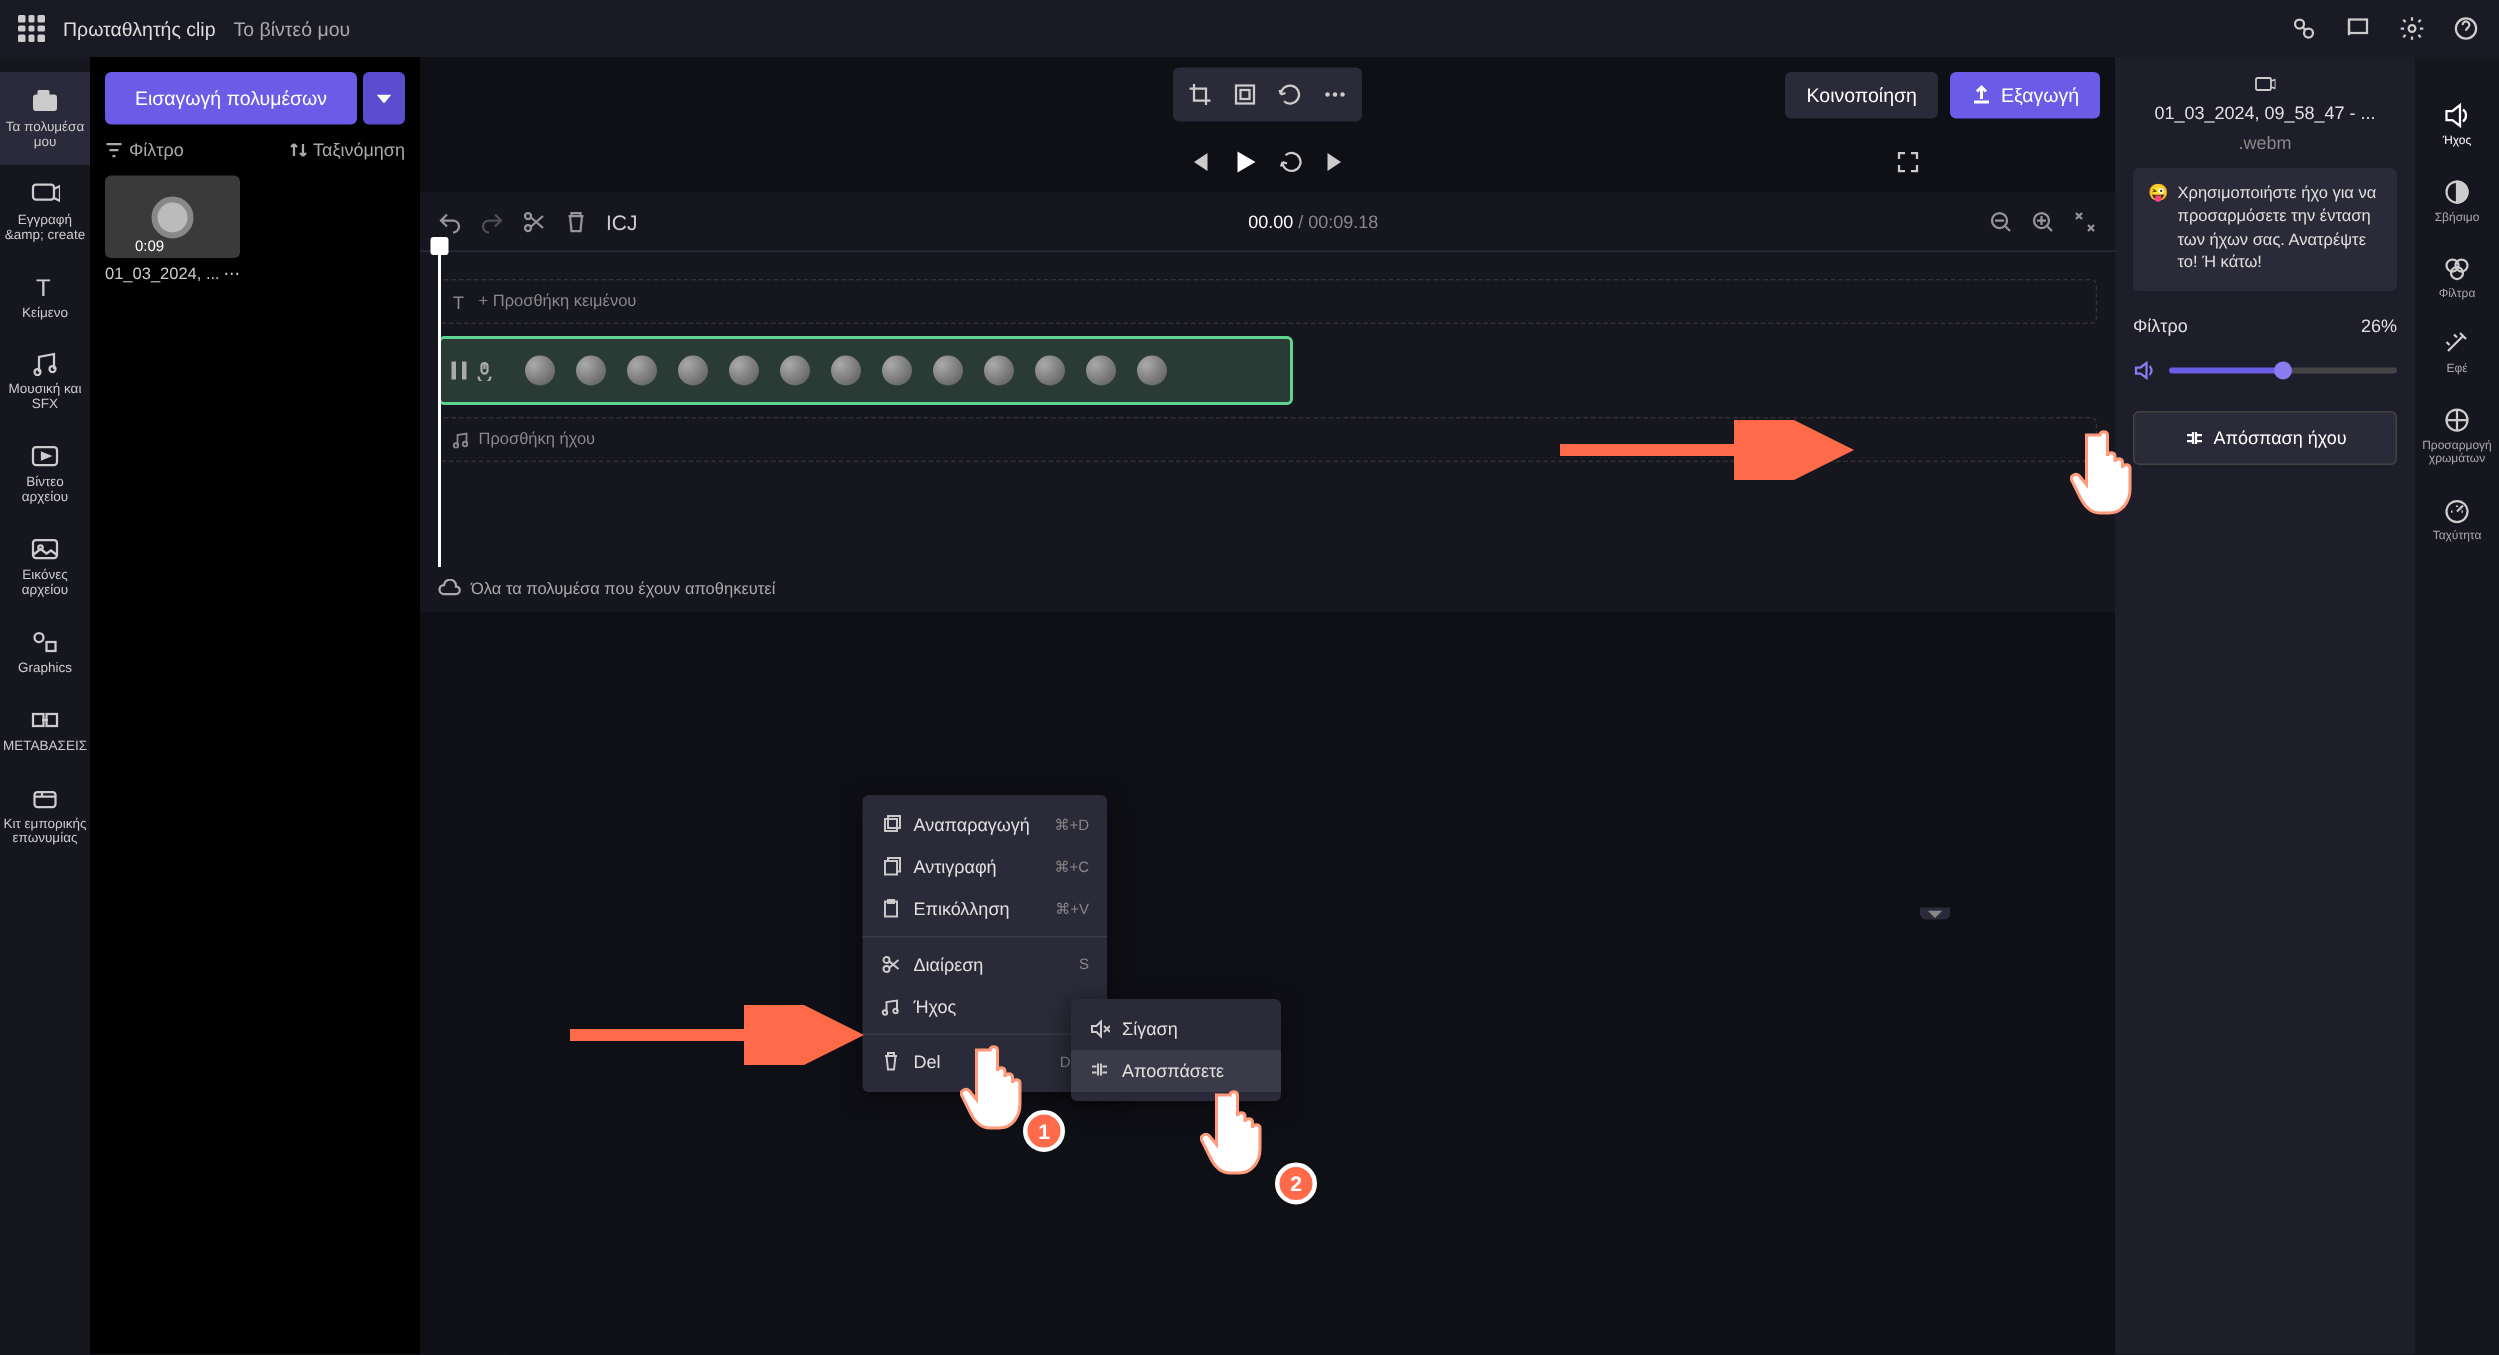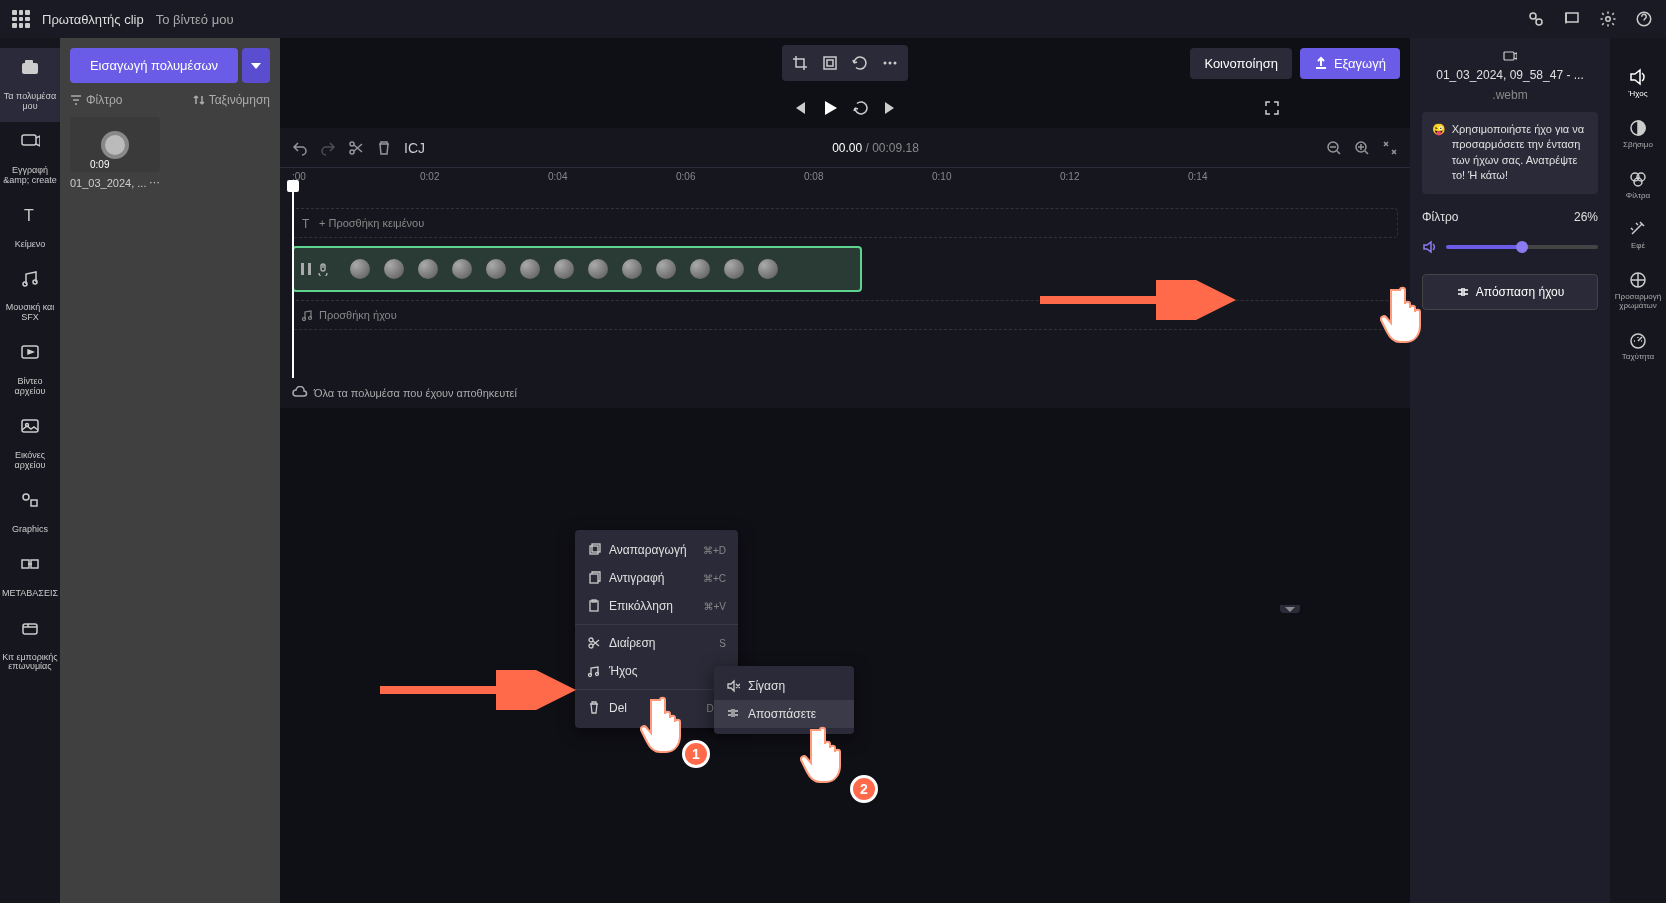--- a/index.html
+++ b/index.html
@@ -9,22 +9,22 @@
 .top-right { display: flex; align-items: center; gap: 16px; }
 .apps-icon { width: 18px; height: 18px; display: grid; grid-template-columns: repeat(3,1fr); gap: 2px; }
 .apps-icon span { background: #ccc; border-radius: 1px; }
 .app-name { font-size: 13px; color: #ddd; }
 .project-name { font-size: 13px; color: #aaa; }
 .icon-btn { width: 20px; height: 20px; display: flex; align-items: center; justify-content: center; cursor: pointer; }
 .main-layout { display: flex; height: calc(100% - 38px); }
 .left-sidebar { width: 60px; background: #16161f; display: flex; flex-direction: column; align-items: center; padding-top: 10px; }
 .left-sidebar-item { width: 100%; display: flex; flex-direction: column; align-items: center; padding: 10px 2px; cursor: pointer; }
 .left-sidebar-item.active { background: #2a2a3a; }
-.left-sidebar-item .lbl { font-size: 9px; text-align: center; margin-top: 16px; color: #ccc; line-height: 1.1; }
-.media-panel { width: 220px; background: #404040; padding: 10px; }
+.left-sidebar-item .lbl { font-size: 9px; text-align: center; margin-top: 4px; color: #ccc; line-height: 1.1; }
+.media-panel { width: 220px; background: #000000; padding: 10px; }
 .import-row { display: flex; gap: 4px; margin-bottom: 10px; }
 .import-btn { flex: 1; background: #6b5ce7; color: white; border: none; padding: 10px; border-radius: 4px; font-size: 13px; cursor: pointer; }
 .import-dropdown { width: 28px; background: #5a4dd0; border: none; border-radius: 4px; cursor: pointer; display:flex; align-items:center; justify-content:center; }
 .filter-sort-row { display: flex; justify-content: space-between; font-size: 12px; color: #aaa; margin-bottom: 10px; }
 .filter-sort-row > div { display: flex; align-items: center; gap: 4px; cursor: pointer; }
 .media-thumb { width: 90px; height: 55px; background: #3a3a3a; border-radius: 4px; position: relative; display: flex; align-items: center; justify-content: center; margin-bottom: 4px; }
 .media-thumb .disc { width: 28px; height: 28px; border-radius: 50%; background: #bbb; border: 4px solid #888; }
 .media-thumb .dur { position: absolute; bottom: 2px; left: 20px; font-size: 10px; color: #fff; }
 .media-name { font-size: 11px; color: #ccc; display: flex; align-items: center; justify-content: space-between; width: 90px; }
 .center-panel { flex: 1; background: #0f0f16; display: flex; flex-direction: column; position: relative; }
@@ -357,30 +357,20 @@
               <circle cx="7" cy="7" r="5"></circle>
               <path d="M11 11l3 3M4 7h6M7 4v6"></path>
             </svg>
           </div>
         <div class="tl-btn">
             <svg width="16" height="16" fill="none" stroke="#ccc" stroke-width="1.5">
               <path d="M6 2L2 6M2 2l4 4M10 14l4-4M14 14l-4-4"></path>
             </svg>
           </div>
       </div>
-      <div class="timeline-ruler">
-        <span class="ruler-mark" style="left:12px">:00</span>
-        <span class="ruler-mark" style="left:140px">0:02</span>
-        <span class="ruler-mark" style="left:268px">0:04</span>
-        <span class="ruler-mark" style="left:396px">0:06</span>
-        <span class="ruler-mark" style="left:524px">0:08</span>
-        <span class="ruler-mark" style="left:652px">0:10</span>
-        <span class="ruler-mark" style="left:780px">0:12</span>
-        <span class="ruler-mark" style="left:908px">0:14</span>
-      </div>
       <div class="timeline-tracks">
         <div class="playhead"></div>
         <div class="track-row">
           <svg width="12" height="12" fill="#888">
               <text x="1" y="11" font-size="12" font-family="serif">T</text>
             </svg>
           <span>+  Προσθήκη κειμένου</span>
         </div>
         <div class="video-clip">
           <div class="pause-icon">

